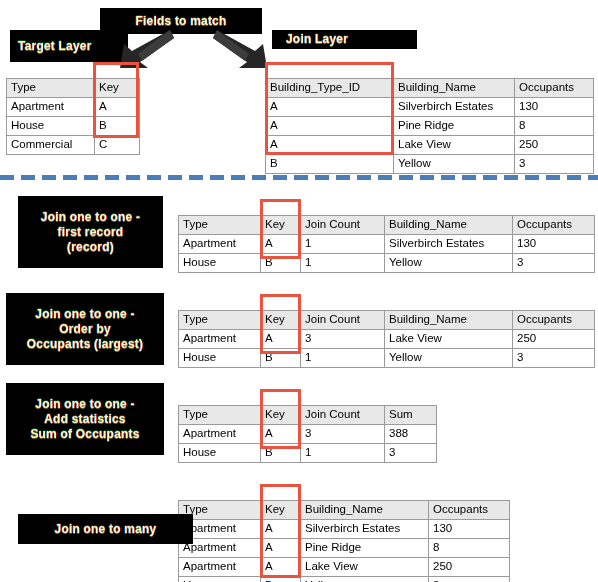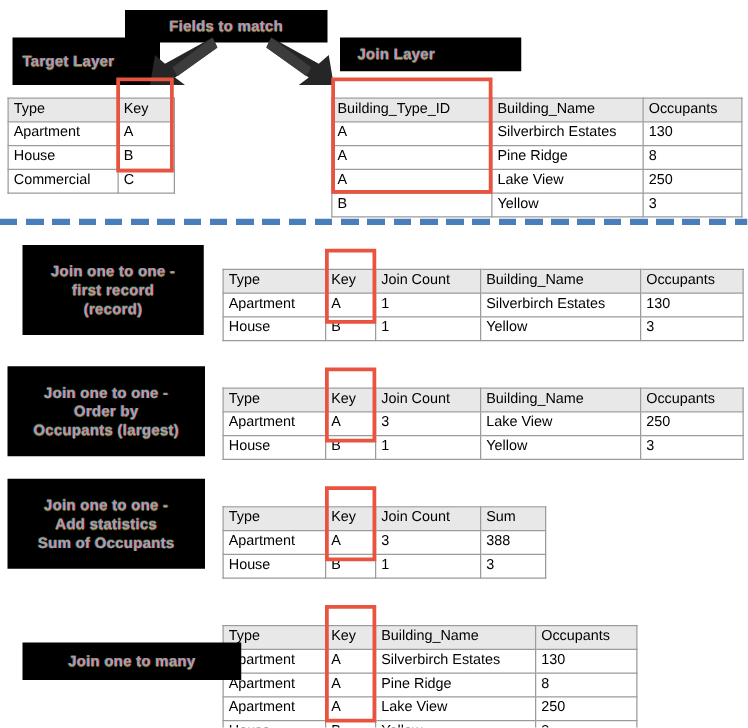--- a/index.html
+++ b/index.html
@@ -50,21 +50,21 @@
     border: 3px solid #e8543f;
     box-sizing: border-box;
     pointer-events: none;
     z-index: 5;
   }
 
   
   .capbox {
     position: absolute;
     background: #000000;
-    color: #a3a3a3;
+    color: #fef9c3;
     font-size: 12px;
     line-height: 15px;
     font-weight: bold;
     display: flex;
     align-items: center;
     justify-content: center;
     text-align: center;
     z-index: 3;
     letter-spacing: 0.2px;
     text-shadow:
@@ -91,25 +91,25 @@
   
   .arrow { position: absolute; z-index: 4; }
 </style>
 </head>
 <body>
 
 <div class="capbox" style="left:100px; top:8px; width:162px; height:26px;">
   <span>Fields to match</span>
 </div>
 
-<div class="capbox" style="left:10px; top:30px; width:110px; height:38px; justify-content:flex-start; padding-left:8px;">
+<div class="capbox" style="left:10px; top:30px; width:110px; height:32px; justify-content:flex-start; padding-left:8px;">
   <span>Target Layer</span>
 </div>
 
-<div class="capbox" style="left:272px; top:30px; width:131px; height:27px; justify-content:flex-start; padding-left:14px;">
+<div class="capbox" style="left:272px; top:30px; width:131px; height:19px; justify-content:flex-start; padding-left:14px;">
   <span>Join Layer</span>
 </div>
 
 <svg class="arrow" style="left:112px; top:28px;" width="62" height="42" viewBox="0 0 62 42">
   <polygon points="58,2 62,10 28,34 36,40 8,40 12,16 20,23" fill="#262626"></polygon>
   <polygon points="58,2 62,10 30,33 26,26" fill="#3c3c3c"></polygon>
 </svg>
 
 <svg class="arrow" style="left:213px; top:28px;" width="62" height="42" viewBox="0 0 62 42">
   <polygon points="4,2 0,10 34,34 26,40 54,40 50,16 42,23" fill="#262626"></polygon>

